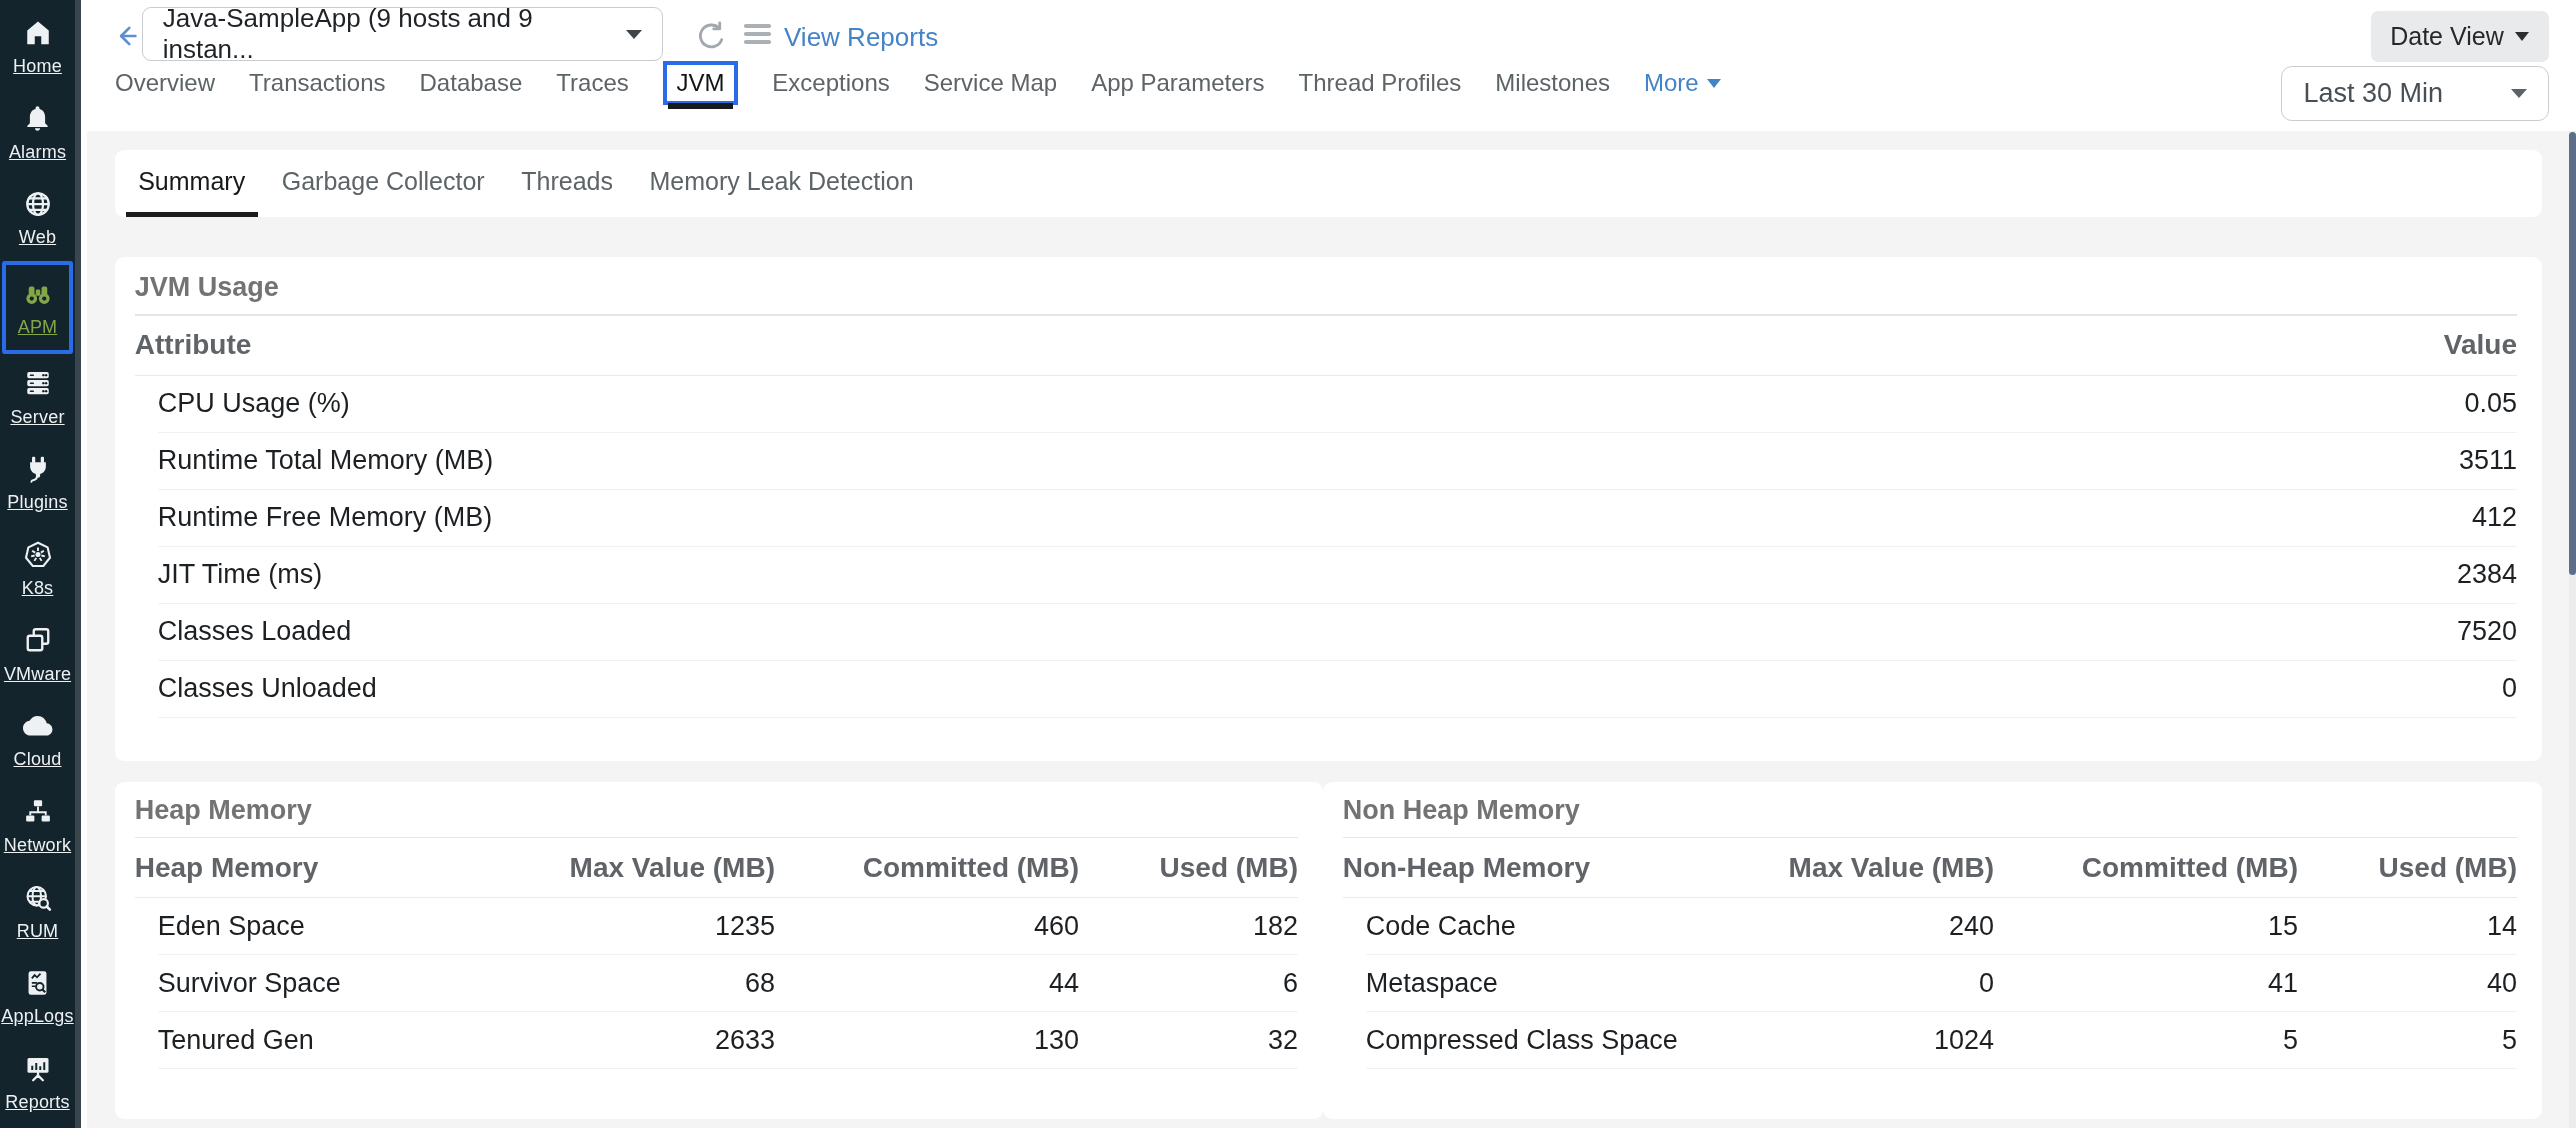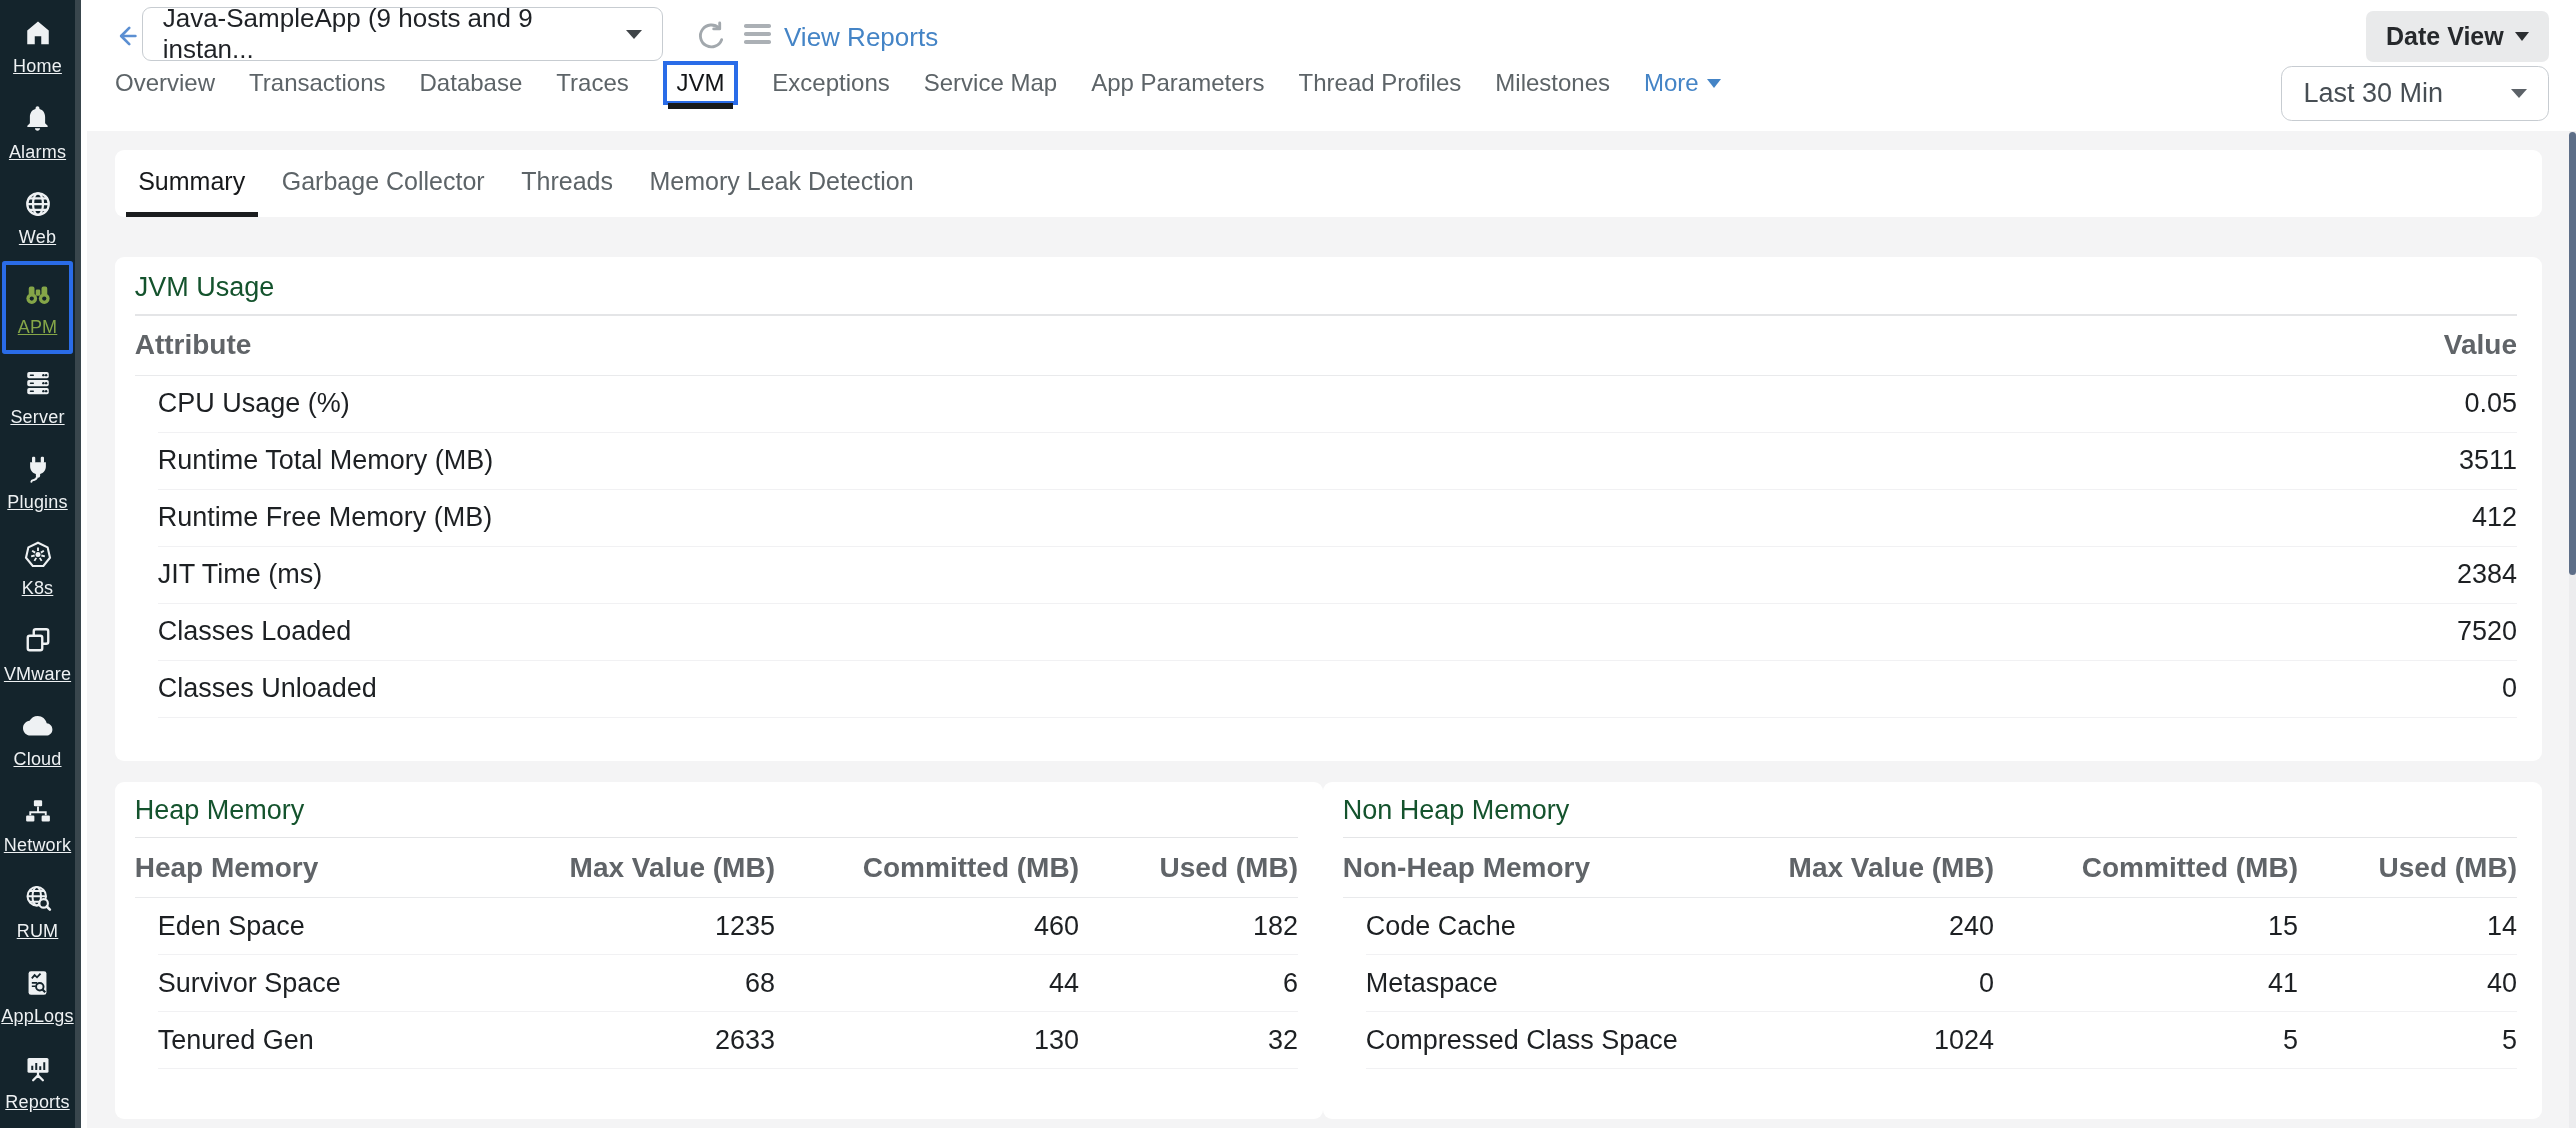--- a/index.html
+++ b/index.html
@@ -22,21 +22,21 @@
   #back-arrow{position:absolute;left:21.5px;top:18px;cursor:pointer;}
   #app-select{position:absolute;left:55px;top:7.2px;width:521px;height:54px;border:1.8px solid #c7ccd1;
     border-radius:9px;display:flex;align-items:center;padding:0 19.7px;box-sizing:border-box;
     font-size:26px;color:#1f2226;background:#fff;}
   #app-select .caret{margin-left:auto;}
   #refresh-btn{position:absolute;left:606px;top:19px;}
   #hamburger{position:absolute;left:657px;top:24px;display:flex;flex-direction:column;gap:4.5px;}
   #hamburger span{width:27px;height:3.6px;background:#abb0b5;border-radius:1.8px;}
   #view-reports{position:absolute;left:697px;top:22.4px;font-size:26px;color:#4484c6;cursor:pointer;}
   #date-view{position:absolute;top:10.7px;right:27px;height:51px;background:#e9eaeb;border-radius:7.2px;
-    display:flex;align-items:center;gap:11.6px;padding:0 19.7px;font-size:25px;color:#26292c;cursor:pointer;font-weight:bold;}
+    display:flex;align-items:center;gap:11.6px;padding:0 19.7px;font-size:25px;color:#26292c;cursor:pointer;}
 
   
   .caret{width:0;height:0;border-left:8px solid transparent;border-right:8px solid transparent;
     border-top:9.8px solid #3f4448;}
   .caret.small{border-left-width:7.2px;border-right-width:7.2px;border-top-width:9px;border-top-color:#2b2e31;}
   .caret.blue{border-top-color:#4484c6;border-left-width:7.2px;border-right-width:7.2px;border-top-width:9px;}
   .caret.gray{border-top-color:#5c6268;}
 
   
   #tab-bar{position:absolute;left:28px;top:56px;height:54px;display:flex;align-items:center;gap:34px;
@@ -56,21 +56,21 @@
     padding:19px 34px 0 28px;box-sizing:border-box;}
   .card{background:#fff;border-radius:9px;}
 
   #subtabs{height:67px;display:flex;align-items:stretch;padding-left:10.7px;}
   .subtab{display:flex;align-items:center;padding:0 12.5px;margin-right:11.6px;font-size:25px;color:#5d6468;
     border-bottom:5.4px solid transparent;box-sizing:border-box;cursor:pointer;}
   .subtab.active{color:#17191b;border-bottom-color:#1b1d1f;}
 
   .tbl-card{padding:0 25px 0 19.7px;box-sizing:border-box;overflow:hidden;}
   #jvm-card{margin-top:40px;height:504px;}
-  .card-title{font-size:27px;color:#14532d;height:57px;display:flex;align-items:center;padding-top:3.6px;box-sizing:border-box;}
+  .card-title{font-size:27px;color:#737373;height:57px;display:flex;align-items:center;padding-top:3.6px;box-sizing:border-box;font-weight:bold;}
   .title-divider{height:1.8px;background:#e4e5e7;}
   .thead{display:grid;align-items:center;height:59px;font-size:28px;font-weight:700;color:#606468;
     border-bottom:1.8px solid #e9eaec;padding:0 0;}
   .trow{display:grid;align-items:center;height:56px;font-size:27px;color:#1d2023;
     border-bottom:1.8px solid #f1f1f3;margin-left:23px;}
   .grid-2{grid-template-columns:1fr 286px;}
   .grid-4{grid-template-columns:1fr 295px 304px 219px;}
   .num{text-align:right;}
 
   #bottom-row{display:flex;margin-top:20.6px;}

